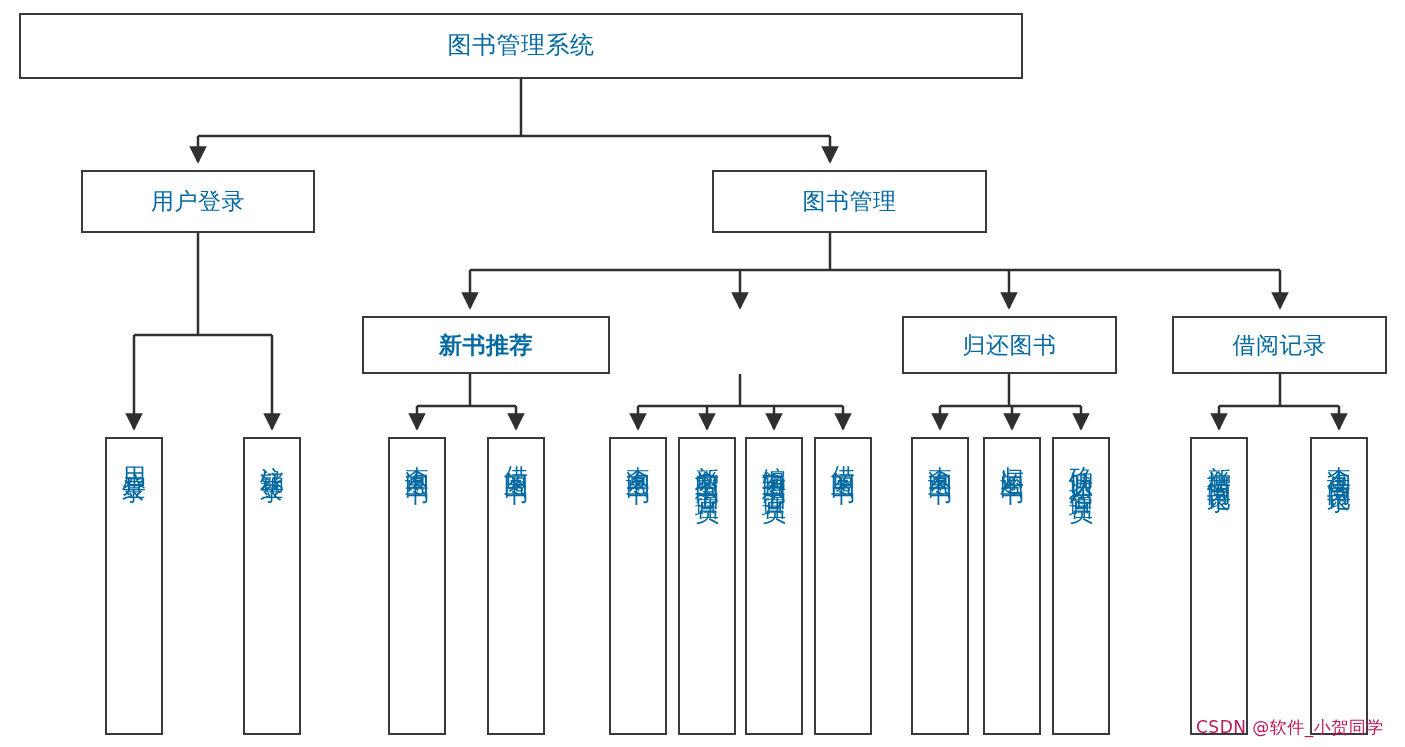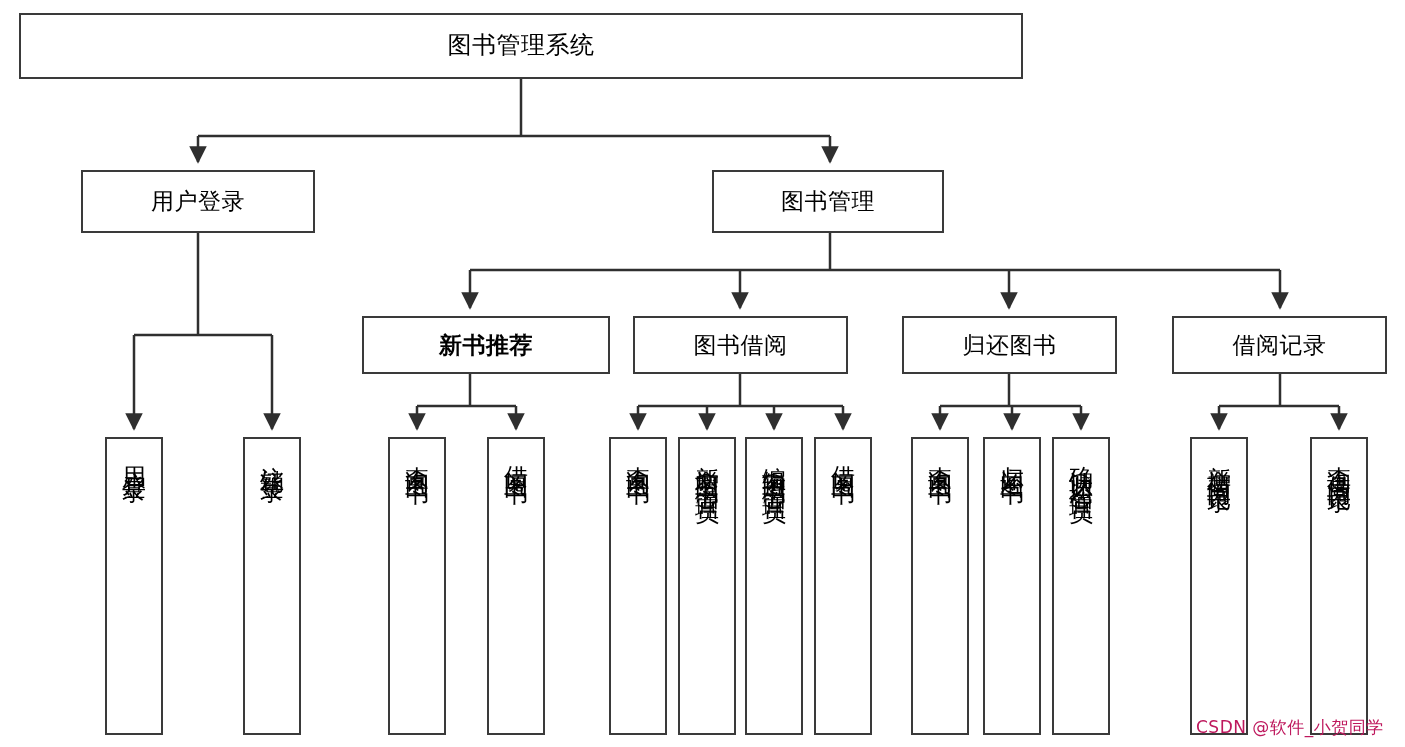--- a/index.html
+++ b/index.html
@@ -31,21 +31,21 @@
     position: absolute;
     box-sizing: border-box;
     background: #ffffff;
     border: 2px solid #3a3a3a;
     display: flex;
     align-items: center;
     justify-content: center;
     z-index: 2;
   }
   .node-label {
-    color: #000000;
+    color: #0369a1;
     letter-spacing: 0.5px;
     white-space: nowrap;
     line-height: 1.15;
   }
   .node.horizontal .node-label {
     font-size: 23px;
   }
   .node.root .node-label {
     font-size: 24px;
   }
@@ -125,29 +125,26 @@
     </g>
   </svg>
 
   <div class="node root horizontal" style="left: 19px; top: 13px; width: 1004px; height: 66px; background: rgb(255, 255, 255); border-color: rgb(58, 58, 58);">
     <span class="node-label">图书管理系统</span>
   </div>
 
   <div class="node horizontal" style="left: 81px; top: 170px; width: 234px; height: 63px; background: rgb(255, 255, 255); border-color: rgb(58, 58, 58);">
     <span class="node-label">用户登录</span>
   </div>
-  <div class="node horizontal" style="left: 712px; top: 170px; width: 232px; height: 63px; background: rgb(255, 255, 255); border-color: rgb(58, 58, 58);">
+  <div class="node horizontal" style="left: 712px; top: 170px; width: 275px; height: 63px; background: rgb(255, 255, 255); border-color: rgb(58, 58, 58);">
     <span class="node-label">图书管理</span>
   </div>
 
   <div class="node horizontal" style="left: 362px; top: 316px; width: 248px; height: 58px; background: rgb(255, 255, 255); border-color: rgb(58, 58, 58); font-weight: bold;">
     <span class="node-label">新书推荐</span>
-  </div>
-  <div class="node horizontal" style="left: 633px; top: 316px; width: 215px; height: 58px; background: rgb(255, 255, 255); border-color: rgb(58, 58, 58);">
-    <span class="node-label">图书借阅</span>
   </div>
   <div class="node horizontal" style="left: 902px; top: 316px; width: 215px; height: 58px; background: rgb(255, 255, 255); border-color: rgb(58, 58, 58);">
     <span class="node-label">归还图书</span>
   </div>
   <div class="node horizontal" style="left: 1172px; top: 316px; width: 215px; height: 58px; background: rgb(255, 255, 255); border-color: rgb(58, 58, 58);">
     <span class="node-label">借阅记录</span>
   </div>
 
   <div class="node vertical" style="left: 105px; top: 437px; width: 58px; height: 298px; background: rgb(255, 255, 255); border-color: rgb(58, 58, 58);">
     <span class="node-label">用户登录</span>

